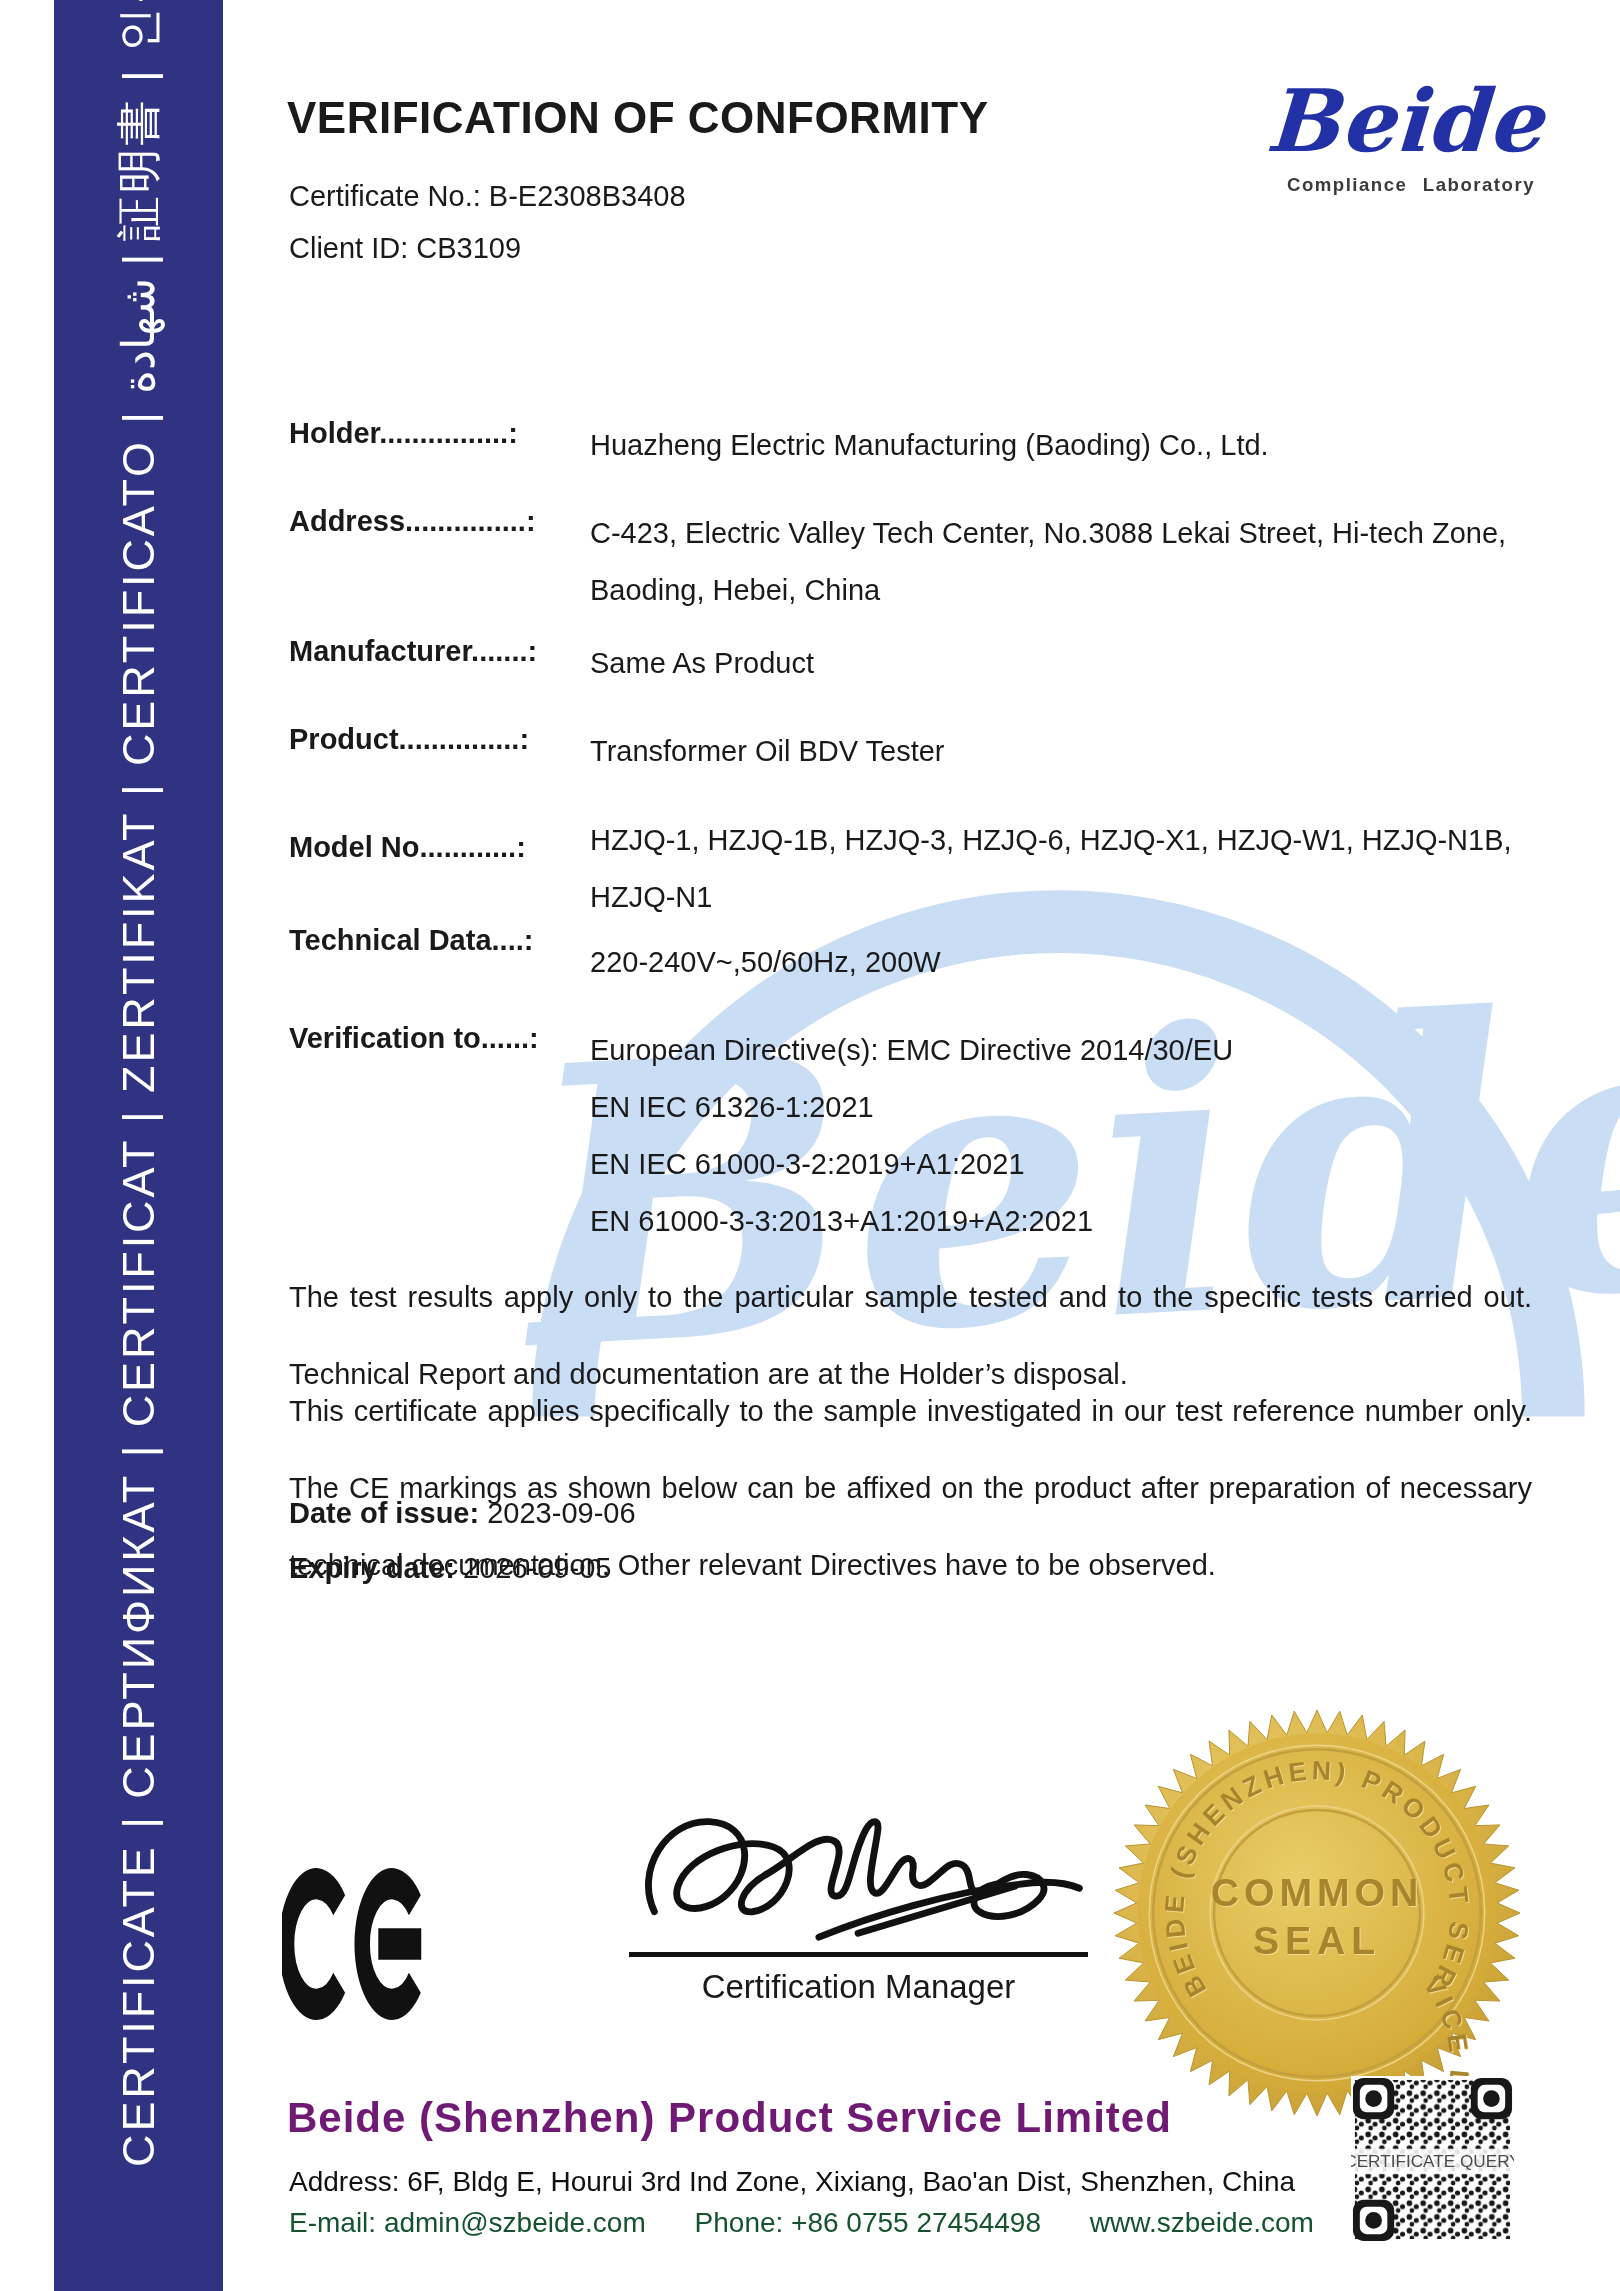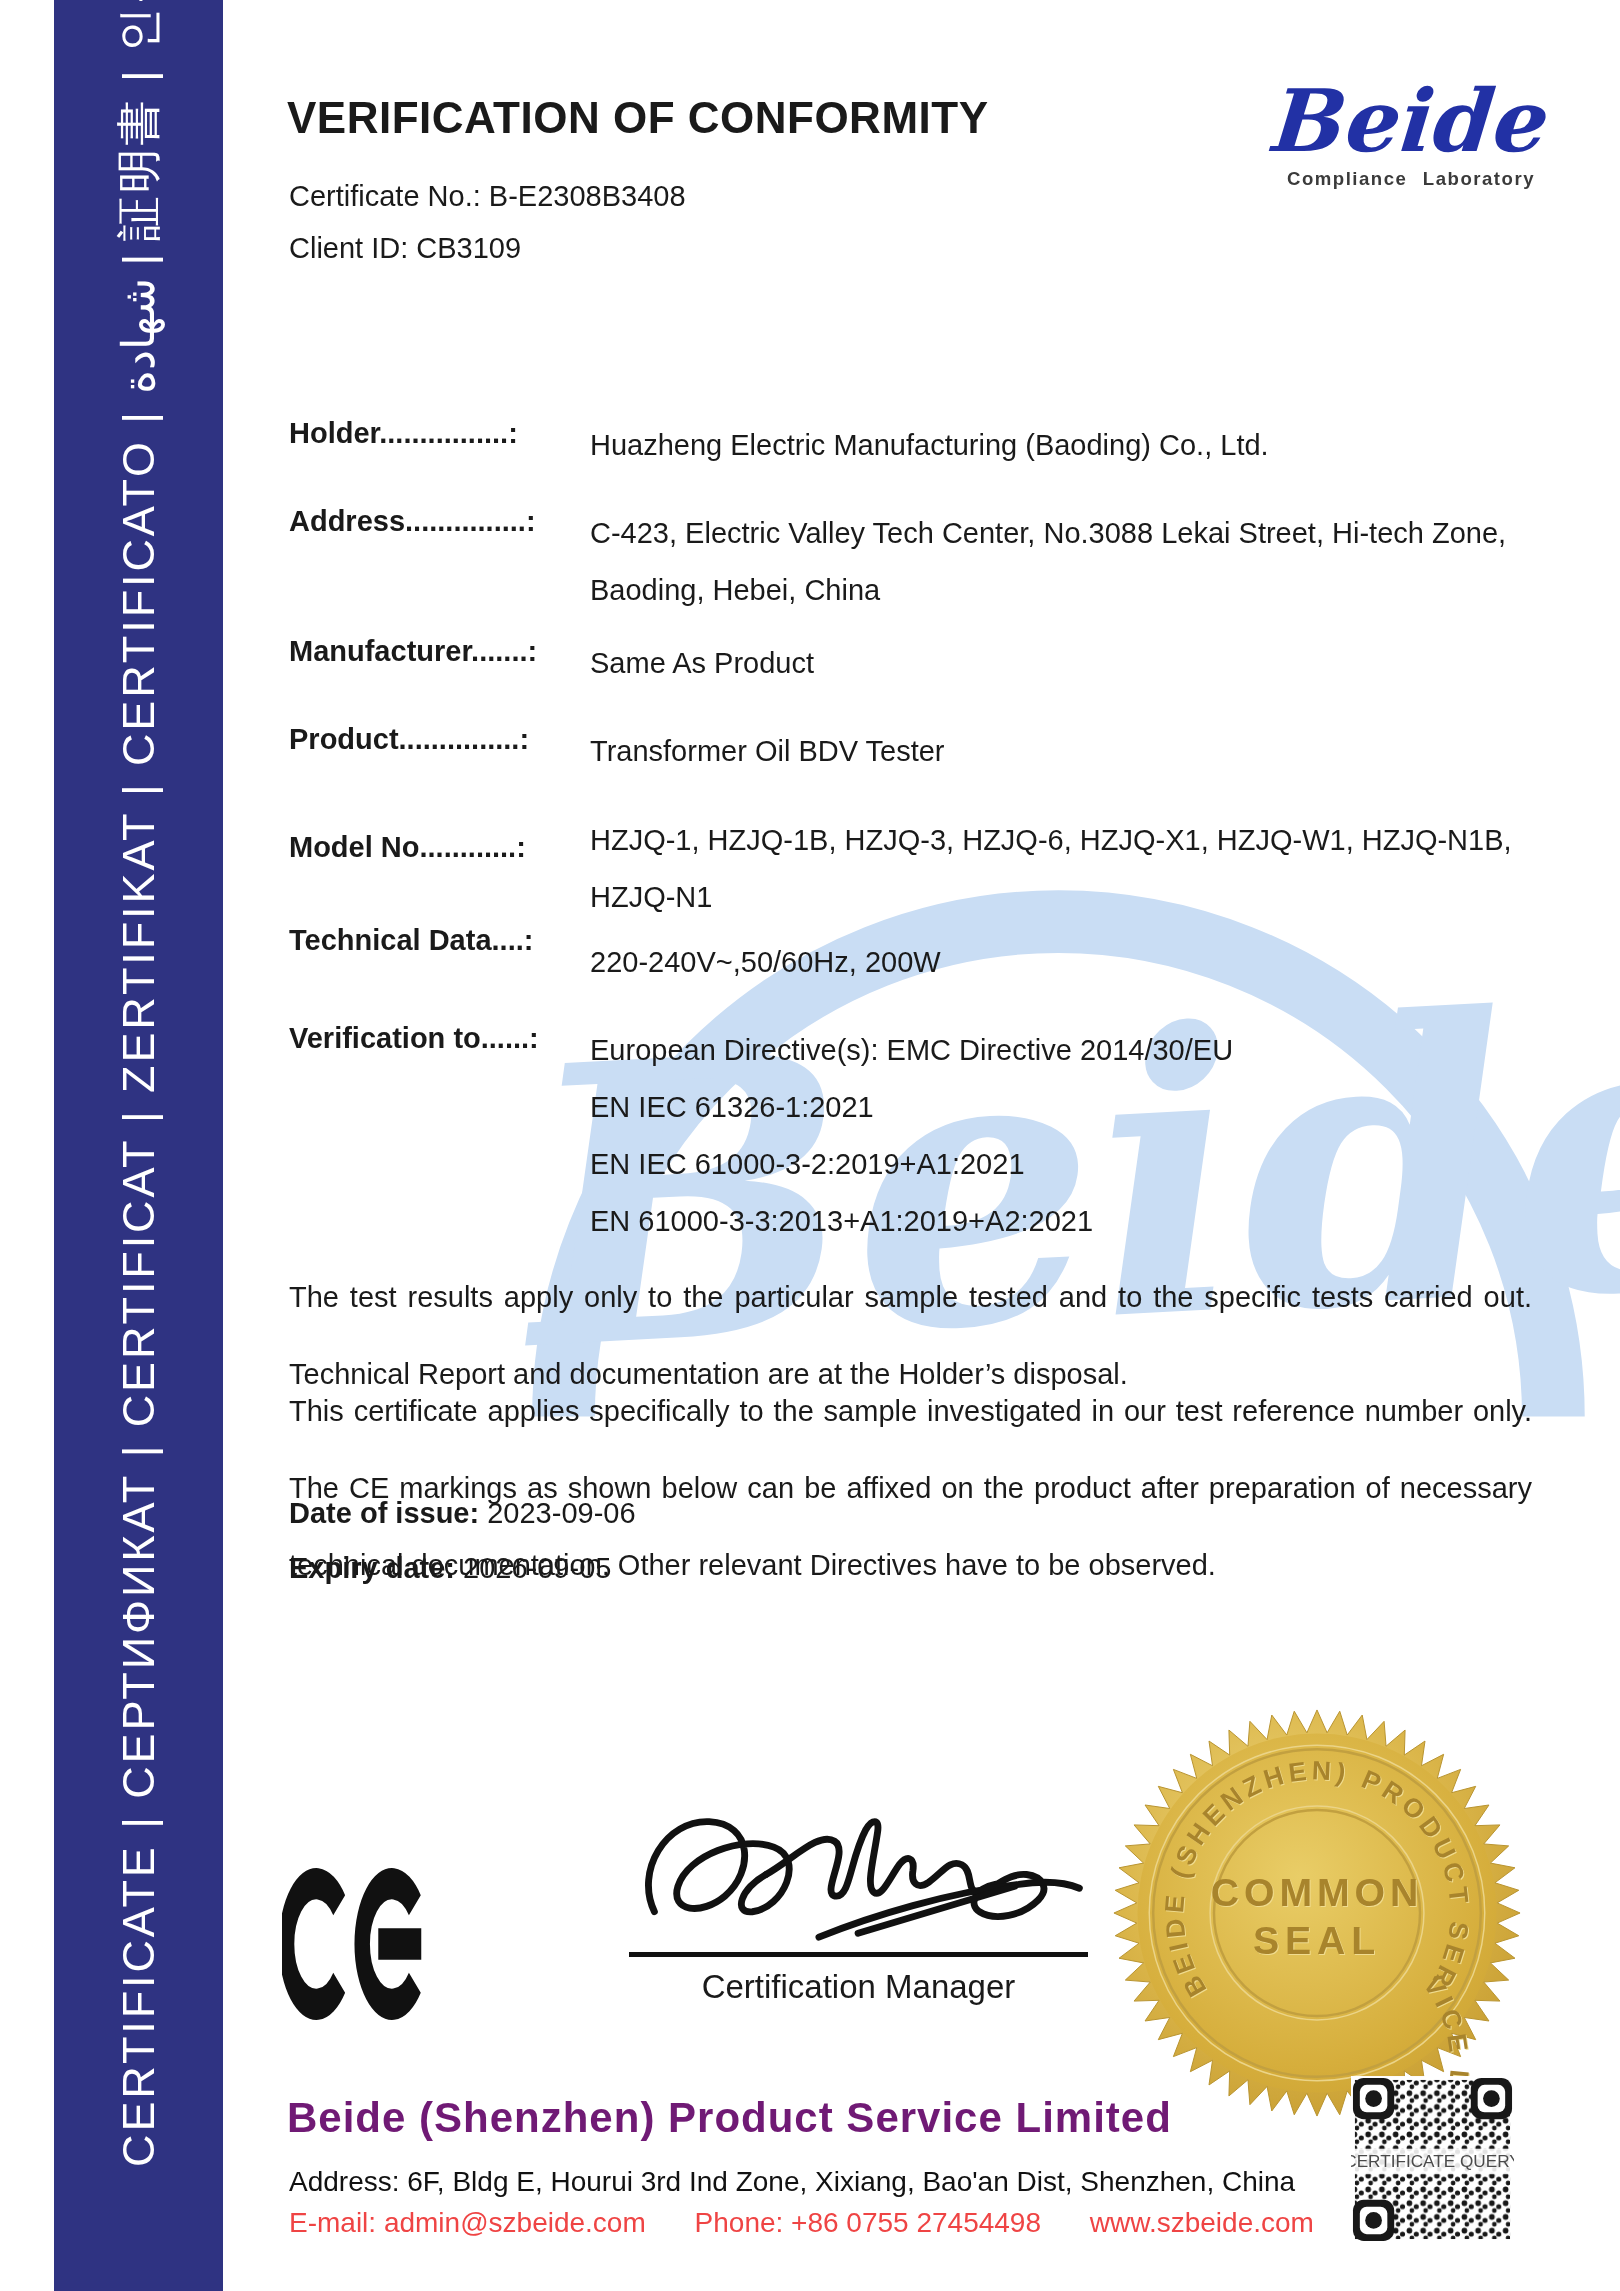--- a/index.html
+++ b/index.html
@@ -13,36 +13,36 @@
              color:#ffffff;font-size:45px;letter-spacing:2.9px;white-space:nowrap;}
   
   .wm{position:absolute;left:0;top:0;z-index:0;pointer-events:none;}
   .content{position:absolute;left:0;top:0;width:1620px;height:2292px;z-index:1;}
   .title{position:absolute;left:287px;top:93px;font-size:44px;font-weight:bold;letter-spacing:0.5px;}
   .certline{position:absolute;left:289px;font-size:29px;}
   
   .logo-box{position:absolute;left:1264px;top:76px;width:294px;text-align:center;}
   .logo-script{font-family:"DejaVu Serif",serif;font-style:italic;font-weight:bold;
                font-size:86px;line-height:90px;color:#2231A5;transform:skewX(-6deg);display:inline-block;}
-  .logo-tag{font-size:18.6px;font-weight:bold;letter-spacing:1.5px;word-spacing:8.8px;color:#3b3b3b;margin-top:2px;}
+  .logo-tag{font-size:18.6px;font-weight:bold;letter-spacing:1.5px;word-spacing:8.8px;color:#3b3b3b;margin-top:8px;}
   
   .flabel{position:absolute;left:289px;width:299px;font-size:29px;font-weight:bold;white-space:nowrap;}
   .fvalue{position:absolute;left:590px;width:941px;font-size:29px;line-height:57px;}
   .fv-line{height:57px;white-space:nowrap;}
   
   .para{position:absolute;left:289px;width:1243px;font-size:29px;line-height:77px;text-align:justify;}
   .dateline{position:absolute;left:289px;font-size:29px;}
   .dateline b{font-weight:bold;}
   
   .sig-line{position:absolute;left:629px;top:1952px;width:459px;height:4.9px;background:#111;}
   .sig-role{position:absolute;left:629px;top:1968px;width:459px;text-align:center;font-size:33px;}
   
   .company{position:absolute;left:287px;top:2094px;font-size:42px;letter-spacing:1px;color:#701a75;font-weight:bold;}
   .addr{position:absolute;left:289px;top:2166px;font-size:28px;color:#111;}
-  .contact{position:absolute;left:289px;top:2207px;font-size:28px;color:#ef4444;}
+  .contact{position:absolute;left:289px;top:2207px;font-size:28px;color:#14532d;}
   .contact span{margin-right:41px;}
   svg{display:block;}
 </style>
 </head>
 <body>
 
 <div id="page">
 
   <svg class="wm" width="1620" height="2292" viewBox="0 0 1653 2338" aria-hidden="true">
     <path d="M575,1445 A505,505 0 1 1 1585,1445" fill="none" stroke="#C9DDF4" stroke-width="64"></path>

